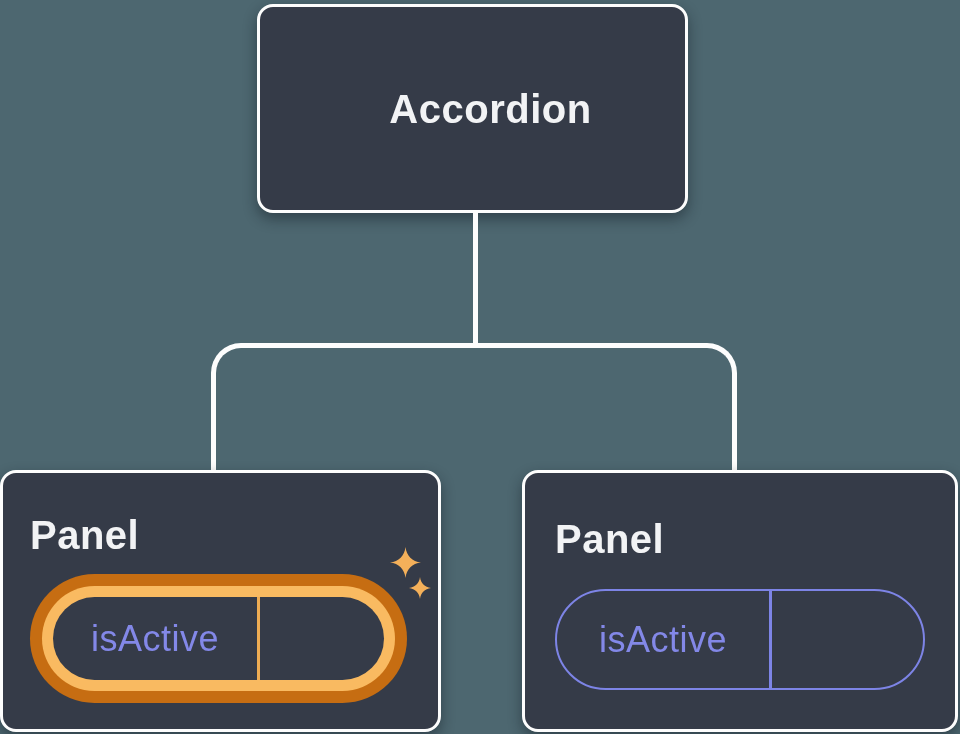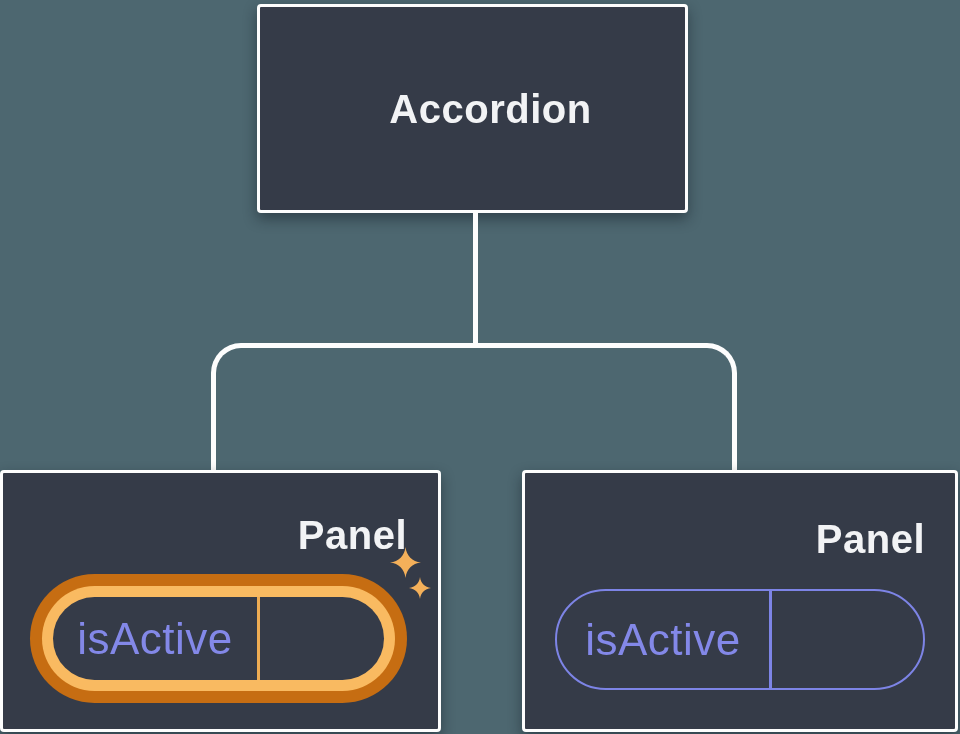--- a/index.html
+++ b/index.html
@@ -20,34 +20,34 @@
     width:960px; height:734px; overflow:hidden; position:relative;
     background: var(--background);
     font-family: "Liberation Sans", sans-serif;
   }
   .stage { position:absolute; inset:0; }
 
   .node {
     position:absolute; box-sizing:border-box;
     background: var(--node-fill);
     border: 3px solid var(--node-border);
-    border-radius: 4px;
+    border-radius: 16px;
     box-shadow: 0 6px 14px rgba(16,22,32,.45);
     padding-left: 36px;
   }
   .node-root { left:257px; top:4px; width:431px; height:209px;
     display:flex; align-items:center; justify-content:center; }
   .node-panel-left  { left:0px;   top:470px; width:441px; height:262px; }
   .node-panel-right { left:522px; top:470px; width:436px; height:262px; }
 
   .node-label, .panel-title {
     color: var(--label-text); font-size:40px; font-weight:600;
     letter-spacing:.5px; line-height:1.15;
   }
-  .panel-title { position:absolute; text-align:right; z-index:2; }
+  .panel-title { position:absolute; text-align:left; z-index:2; }
   .panel-title-left  { left:30px;  top:512px; width:377px; }
   .panel-title-right { left:555px; top:516px; width:370px; }
 
   .trunk { position:absolute; left:473px; top:211px; width:5px; height:135px;
     background: var(--connector); }
   .branch { position:absolute; left:211px; top:343px; width:526px; height:127px;
     box-sizing:border-box;
     border-top:5px solid var(--connector);
     border-left:5px solid var(--connector);
     border-right:5px solid var(--connector);
@@ -59,21 +59,21 @@
   .pill-hl-mid { background: var(--highlight-inner); border-radius:999px;
     width:100%; height:100%; padding:11px; box-sizing:border-box; }
   .pill-hl-inner { background: var(--node-fill); border-radius:999px;
     width:100%; height:100%; display:flex; overflow:hidden; }
 
   .pill-plain { position:absolute; left:555px; top:589px; width:370px; height:101px;
     box-sizing:border-box; border:2.5px solid var(--pill-border);
     border-radius:999px; display:flex; overflow:hidden; z-index:3; }
 
   .cell { display:flex; align-items:center; justify-content:center;
-    color: var(--state-text); font-size:44px; font-weight:500; letter-spacing:.5px; }
+    color: var(--state-text); font-size:36px; font-weight:500; letter-spacing:.5px; }
   .hl-key { width:204px; }
   .hl-val { flex:1; font-weight:700; }
   .hl-divider { width:3px; background: var(--highlight-divider); }
   .plain-key { width:212px; }
   .plain-val { flex:1; }
   .plain-divider { width:2.5px; background: var(--pill-border); }
 
   .sparkle { position:absolute; color: var(--sparkle); z-index:4; }
   .sparkle svg { display:block; width:100%; height:100%; }
   .sparkle-big   { left:390px; top:547px; width:31px; height:31px; }

